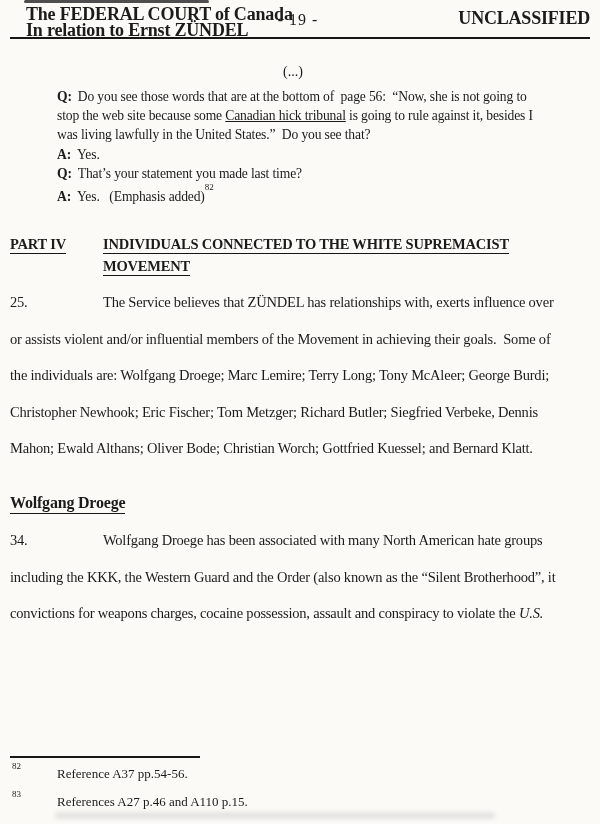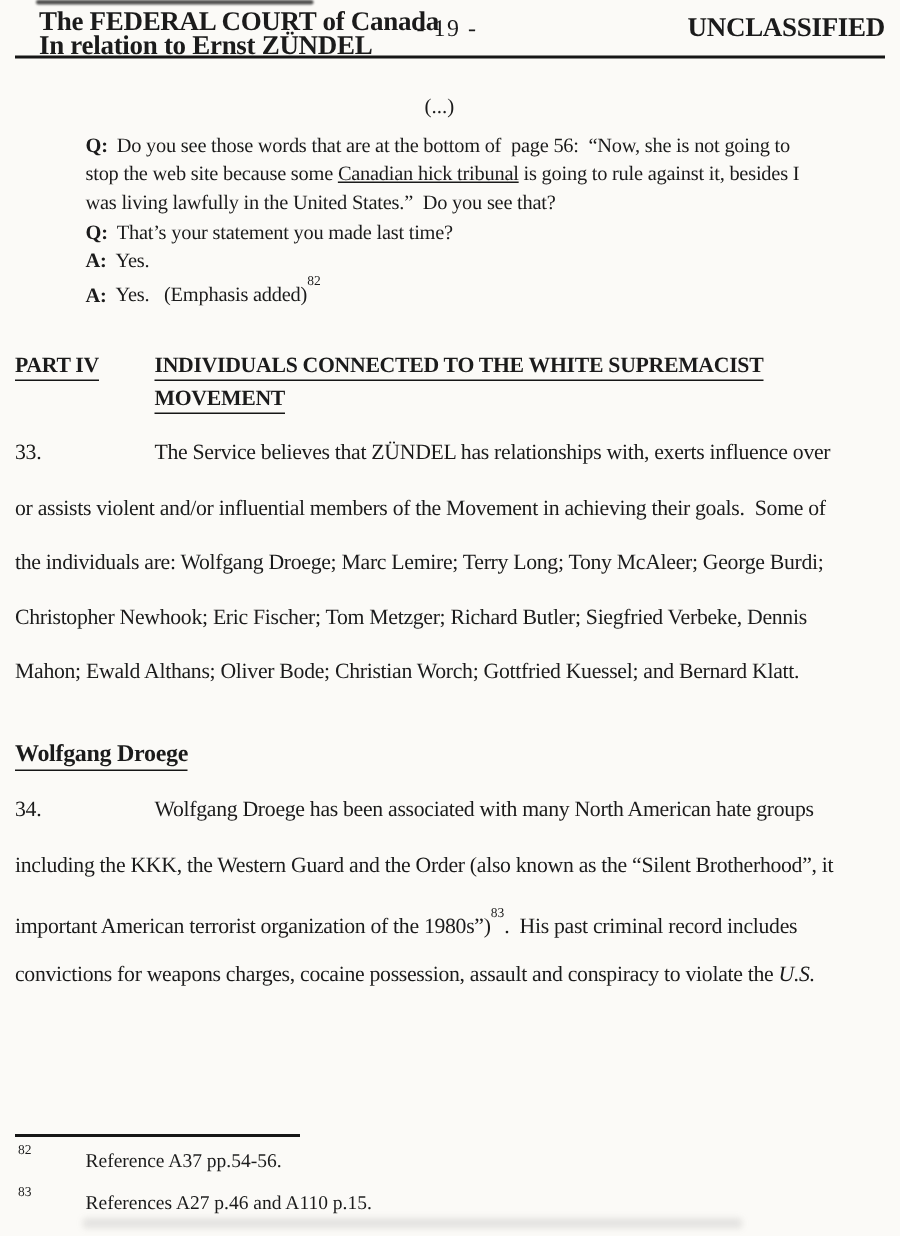--- a/index.html
+++ b/index.html
@@ -111,58 +111,55 @@
     <div class="qa-line">
       <span class="qm">Q:</span><span>Do you see those words that are at the bottom of&nbsp; page 56:&nbsp; “Now, she is not going to</span>
     </div>
     <div class="qa-line">
       <span>stop the web site because some </span><span class="u">Canadian hick tribunal</span><span> is going to rule against it, besides I</span>
     </div>
     <div class="qa-line">
       <span>was living lawfully in the United States.”&nbsp; Do you see that?</span>
     </div>
     <div class="qa-line">
-      <span class="qm">Q:</span><span>That’s your statement you made last time?</span>
+      <span class="qm">A:</span><span>Yes.</span>
     </div>
     <div class="qa-line">
-      <span class="qm">A:</span><span>Yes.</span>
+      <span class="qm">Q:</span><span>That’s your statement you made last time?</span>
     </div>
     <div class="qa-line">
       <span class="qm">A:</span><span>Yes.&nbsp;&nbsp; (Emphasis added)</span><sup class="ref">82</sup>
     </div>
   </div>
 
   <div class="part-heading">
     <span class="ph-label"><span class="u2">PART IV</span></span>
     <span class="ph-title">
       <span class="u2">INDIVIDUALS CONNECTED TO THE WHITE SUPREMACIST</span><br>
       <span class="u2">MOVEMENT</span>
     </span>
   </div>
 
   <div class="para para-33">
     <div class="pline">
-      <span class="pnum">33.</span><span>The Service believes that ZÜNDEL has relationships with, exerts influence over</span>
+      <span class="pnum">25.</span><span>The Service believes that ZÜNDEL has relationships with, exerts influence over</span>
     </div>
     <div class="pline">or assists violent and/or influential members of the Movement in achieving their goals.&nbsp; Some of</div>
     <div class="pline">the individuals are: Wolfgang Droege; Marc Lemire; Terry Long; Tony McAleer; George Burdi;</div>
     <div class="pline">Christopher Newhook; Eric Fischer; Tom Metzger; Richard Butler; Siegfried Verbeke, Dennis</div>
     <div class="pline">Mahon; Ewald Althans; Oliver Bode; Christian Worch; Gottfried Kuessel; and Bernard Klatt.</div>
   </div>
 
   <div class="sub-heading">Wolfgang Droege</div>
 
   <div class="para para-34">
     <div class="pline">
       <span class="pnum">34.</span><span>Wolfgang Droege has been associated with many North American hate groups</span>
     </div>
     <div class="pline">including the KKK, the Western Guard and the Order (also known as the “Silent Brotherhood”, it</div>
-    <div class="pline">
-      <span>important American terrorist organization of the 1980s”)</span><sup class="ref">83</sup><span>.&nbsp; His past criminal record includes</span>
-    </div>
     <div class="pline">
       <span>convictions for weapons charges, cocaine possession, assault and conspiracy to violate the </span><span class="it">U.S.</span>
     </div>
   </div>
 
   <div class="fn-rule"></div>
   <div class="fn fn-82">
     <sup class="fn-ref">82</sup><span class="fn-text">Reference A37 pp.54-56.</span>
   </div>
   <div class="fn fn-83">

